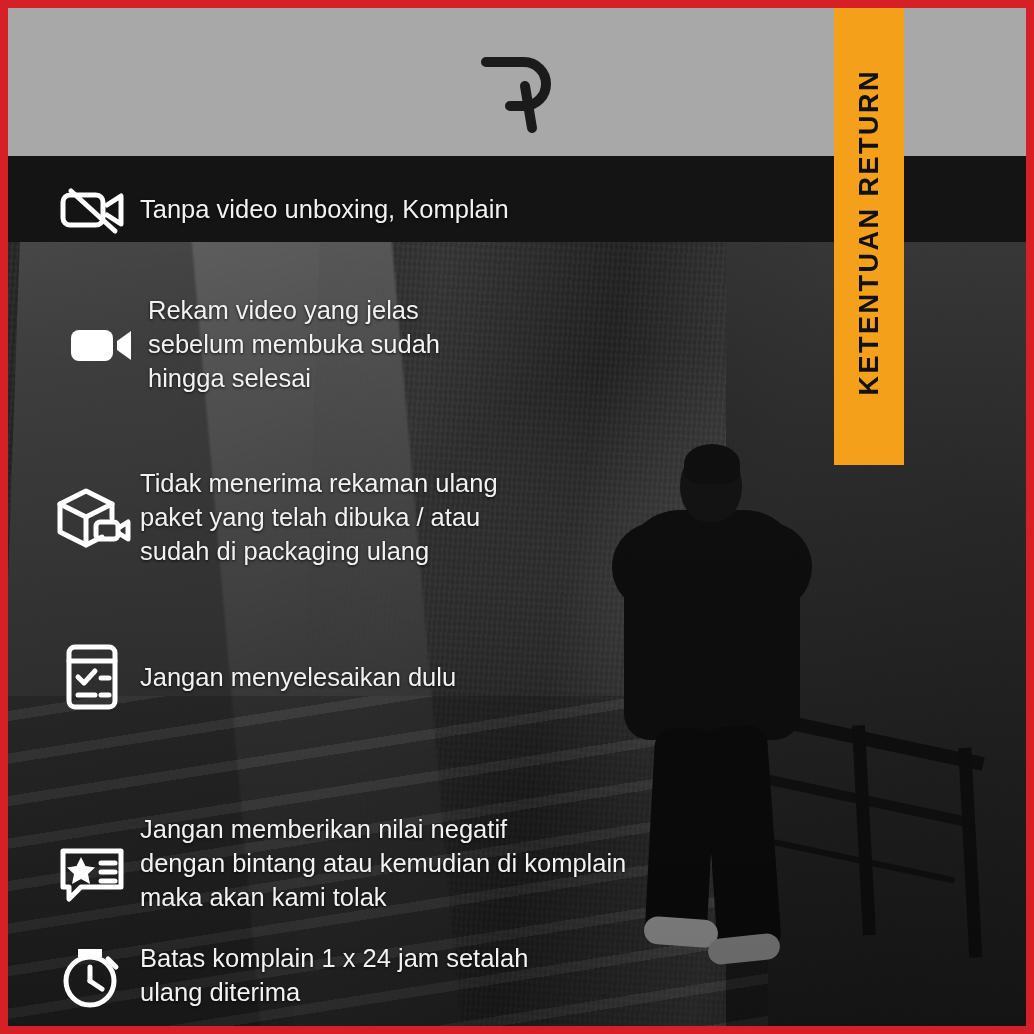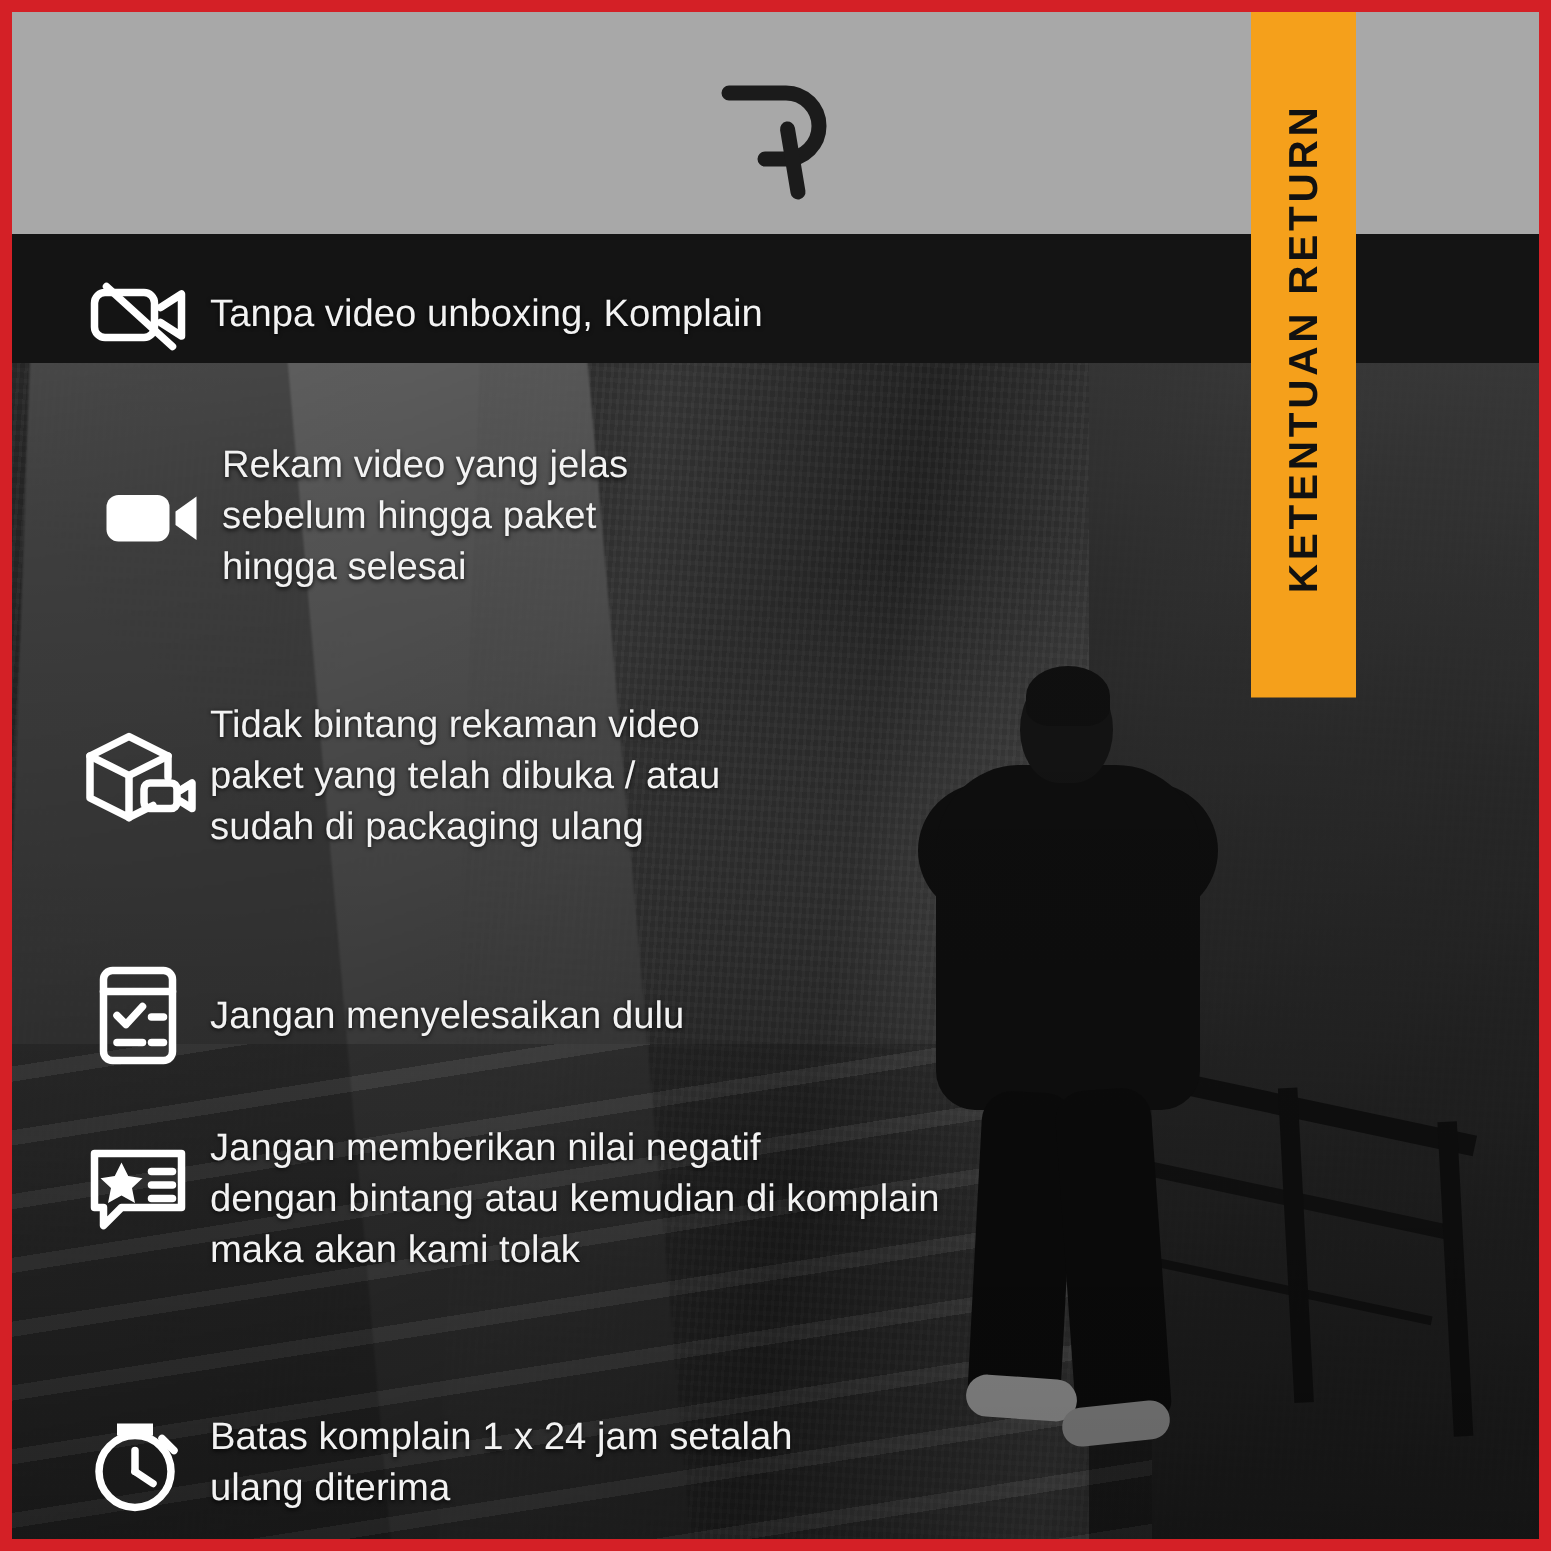--- a/index.html
+++ b/index.html
@@ -331,38 +331,38 @@
 
     <div class="item" style="height:166px;align-items:center;padding-left:44px;">
       <div class="icon-box">
         <svg width="70" height="52" viewBox="0 0 70 52">
           <rect class="ico-f" x="6" y="12" width="42" height="31" rx="8"></rect>
           <path class="ico-f" d="M52 23 L66 13 V42 L52 32 Z"></path>
         </svg>
       </div>
       <div class="txt">
         <span class="line">Rekam video yang jelas</span>
-        <span class="line">sebelum hingga paket</span>
+        <span class="line">sebelum membuka sudah</span>
         <span class="line">hingga selesai</span>
       </div>
     </div>
 
     <div class="item" style="height:180px;align-items:center;">
       <div class="icon-box">
         <svg width="80" height="70" viewBox="0 0 80 70">
           <path class="ico" d="M8 22 L34 9 L60 22 L34 35 Z"></path>
           <path class="ico" d="M8 22 V50 L34 63 V35"></path>
           <path class="ico" d="M60 22 V36"></path>
           <path class="ico" d="M34 63 L50 55"></path>
           <rect class="ico" x="44" y="40" width="22" height="17" rx="4"></rect>
           <path class="ico" d="M68 45 L76 40 V57 L68 52"></path>
         </svg>
       </div>
       <div class="txt">
-        <span class="line">Tidak bintang rekaman video</span>
+        <span class="line">Tidak menerima rekaman ulang</span>
         <span class="line">paket yang telah dibuka / atau</span>
         <span class="line">sudah di packaging ulang</span>
       </div>
     </div>
 
     <div class="item" style="height:140px;align-items:center;">
       <div class="icon-box">
         <svg width="70" height="72" viewBox="0 0 70 72">
           <rect class="ico" x="12" y="6" width="46" height="60" rx="6"></rect>
           <path class="ico" d="M12 20 H58"></path>
@@ -370,21 +370,21 @@
           <path class="ico" d="M44 37 H52"></path>
           <path class="ico" d="M21 54 H38"></path>
           <path class="ico" d="M44 54 H52"></path>
         </svg>
       </div>
       <div class="txt">
         <span class="line">Jangan menyelesaikan dulu</span>
       </div>
     </div>
 
-    <div class="item" style="height:168px;align-items:flex-start;">
+    <div class="item" style="height:168px;align-items:flex-end;">
       <div class="icon-box">
         <svg width="74" height="62" viewBox="0 0 74 62">
           <path class="ico" d="M8 10 H66 V46 H26 L14 58 V46 H8 Z"></path>
           <path class="ico-f" d="M26 16 L30.5 25 L40 26.5 L33 33 L35 43 L26 38 L17 43 L19 33 L12 26.5 L21.5 25 Z"></path>
           <path class="ico" d="M46 22 H60"></path>
           <path class="ico" d="M46 31 H60"></path>
           <path class="ico" d="M46 40 H60"></path>
         </svg>
       </div>
       <div class="txt">

